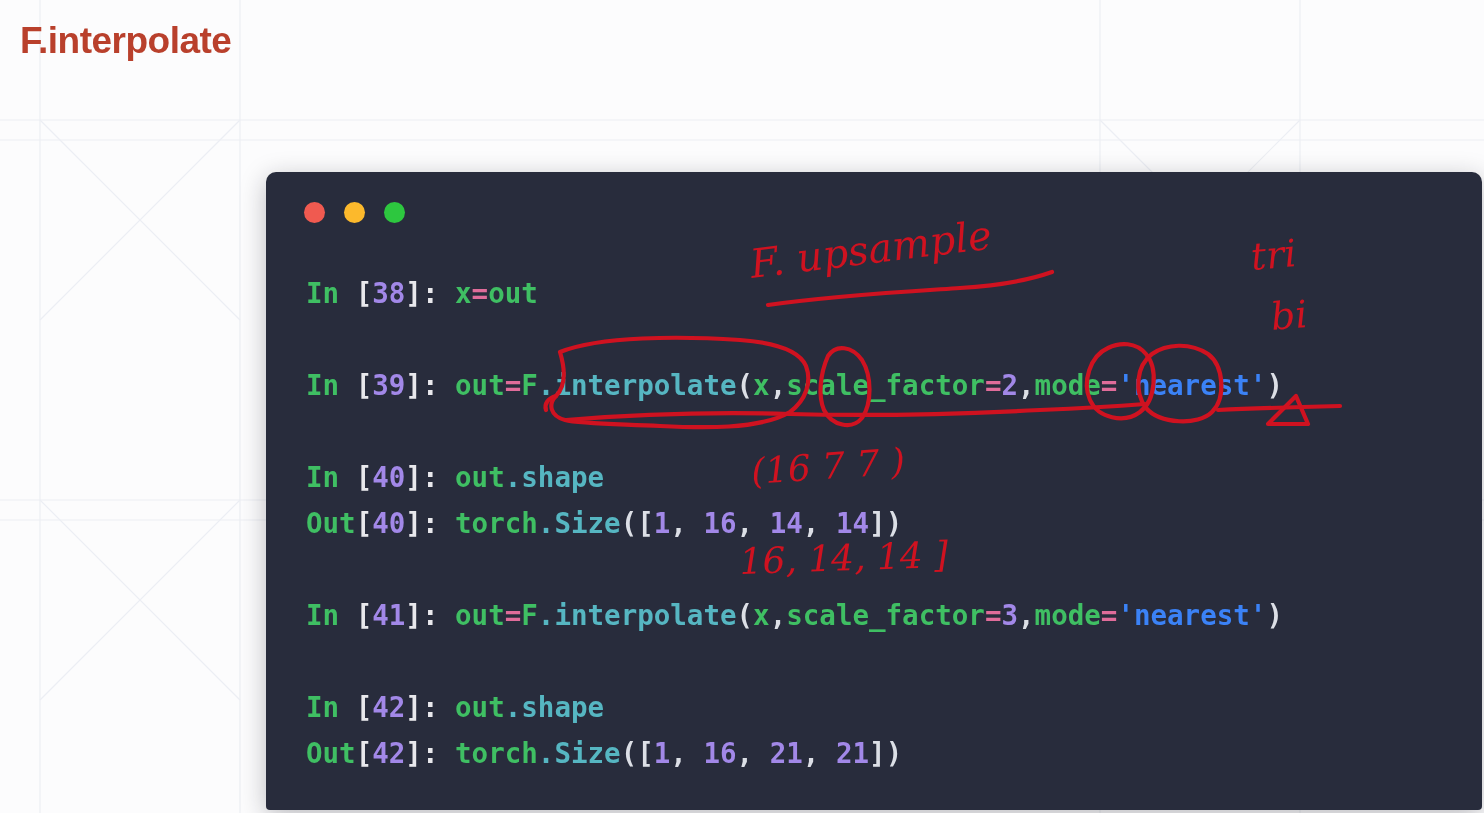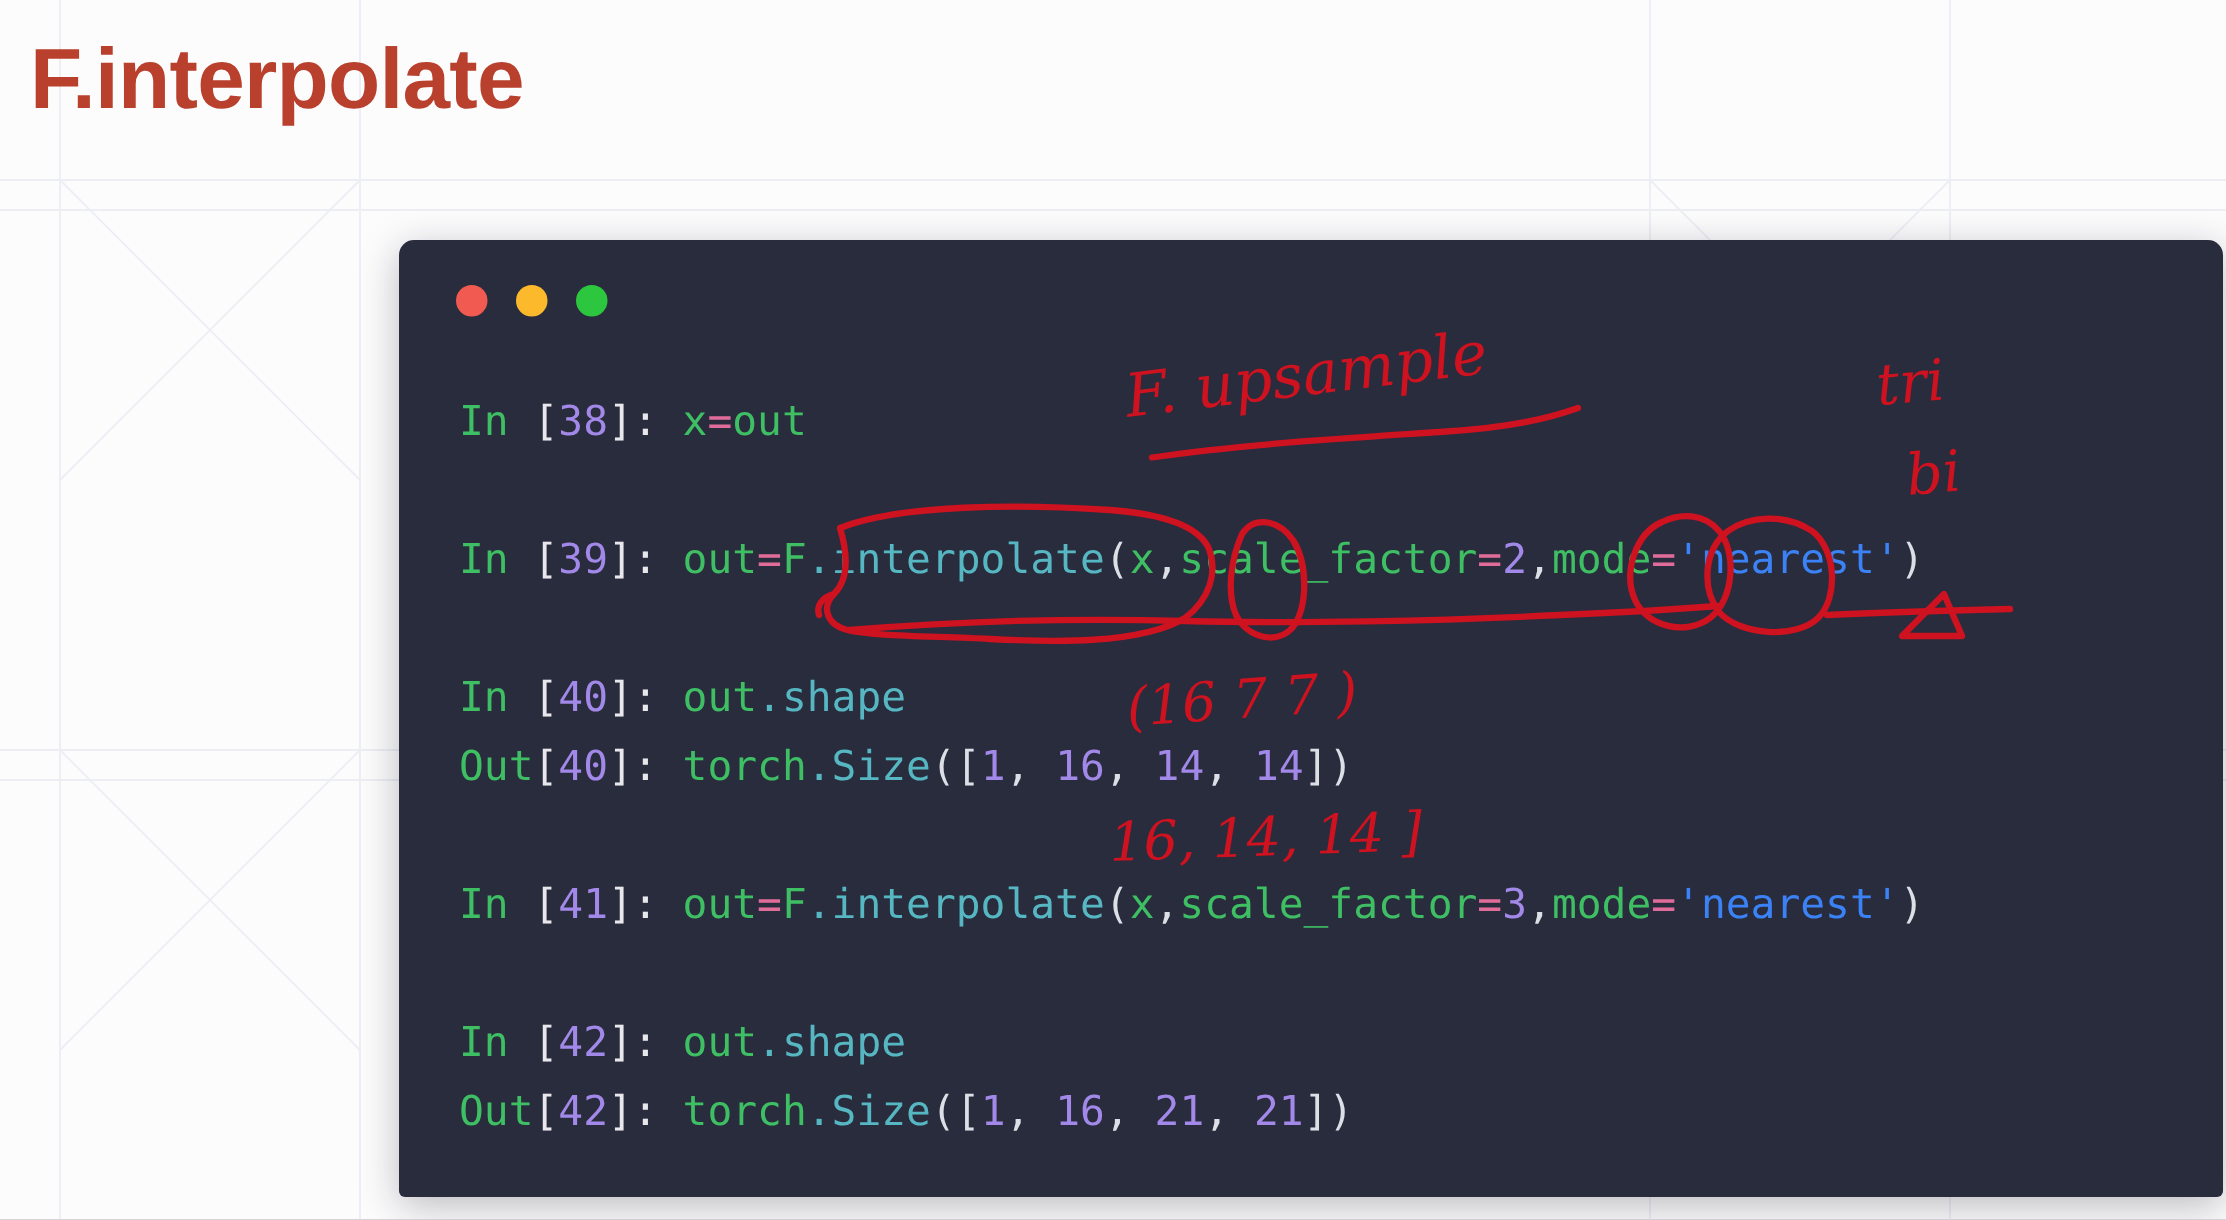--- a/index.html
+++ b/index.html
@@ -25,38 +25,39 @@
   .bg-lines {
     position: absolute;
     inset: 0;
     pointer-events: none;
   }
 
   .title {
     position: absolute;
     left: 20px;
     top: 20px;
-    font-size: 57px;
+    font-size: 37px;
     font-weight: bold;
     letter-spacing: -0.5px;
     color: #b9402c;
     font-family: "Liberation Sans", sans-serif;
   }
 
   
   .terminal {
     position: absolute;
     left: 266px;
-    top: 160px;
+    top: 172px;
     width: 1216px;
     height: 638px;
     background: #282c3c;
     border-radius: 10px 10px 4px 4px;
     box-shadow: 0 6px 26px rgba(20,22,34,0.28);
     overflow: hidden;
+    font-weight: bold;
   }
 
   .traffic {
     position: absolute;
     left: 38px;
     top: 30px;
     display: flex;
     gap: 19px;
   }
   .dot { width: 21px; height: 21px; border-radius: 50%; }

